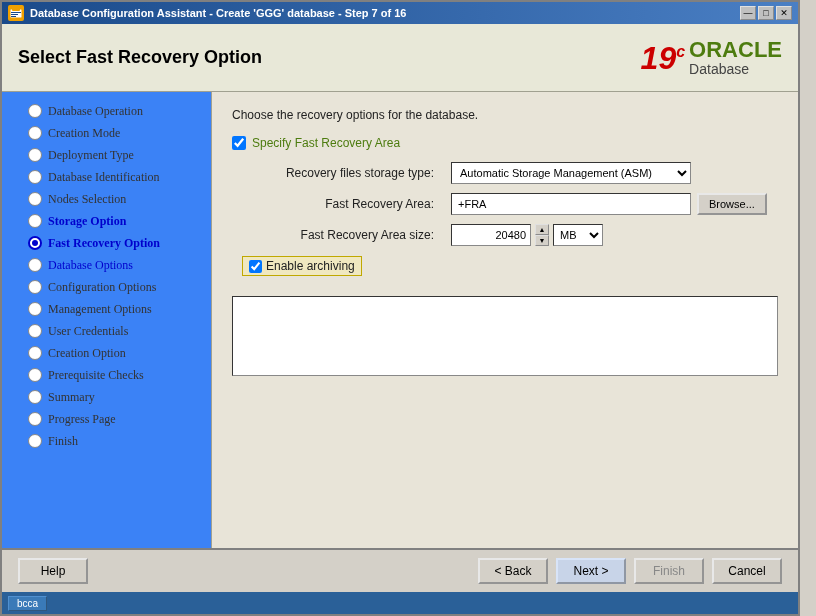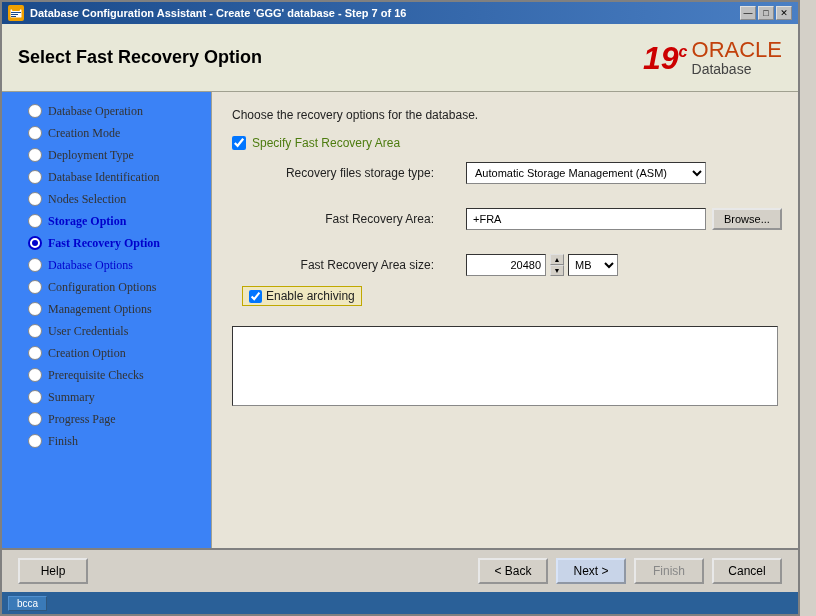--- a/index.html
+++ b/index.html
@@ -113,22 +113,22 @@
     }
 
     .oracle-brand {
       display: flex;
       flex-direction: column;
       align-items: flex-start;
     }
 
     .oracle-text {
       font-size: 22px;
-      font-weight: normal;
-      color: #c2410c;
+      font-weight: bold;
+      color: #4d7c0f;
       line-height: 1;
     }
 
     .oracle-database {
       font-size: 14px;
       color: #444;
       font-weight: normal;
     }
 
     
@@ -224,21 +224,21 @@
     }
 
     .checkbox-label {
       font-size: 12px;
       color: #4d7c0f;
     }
 
     .form-grid {
       display: grid;
       grid-template-columns: 190px 1fr;
-      gap: 24px;
+      gap: 9px;
       align-items: center;
       margin-left: 20px;
       margin-bottom: 10px;
     }
 
     .form-label {
       text-align: right;
       color: #222;
       font-size: 12px;
       padding-right: 8px;

